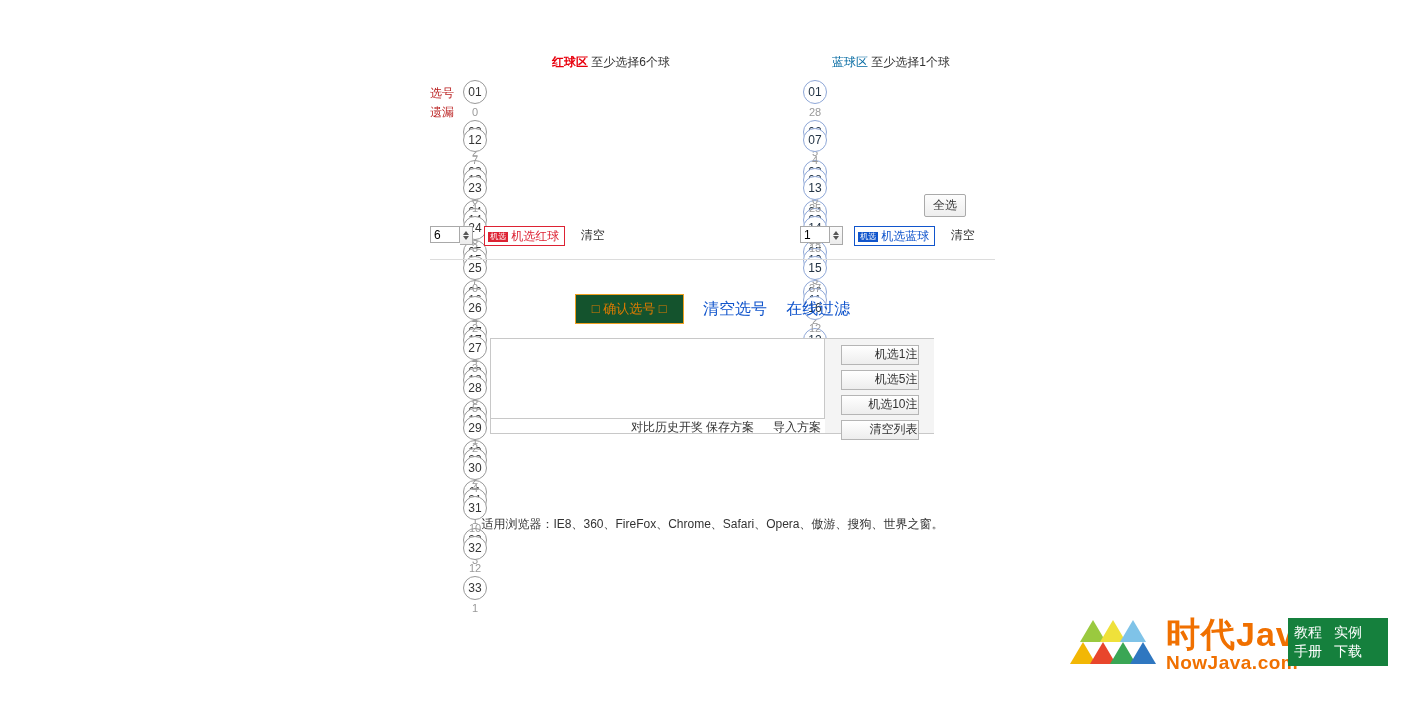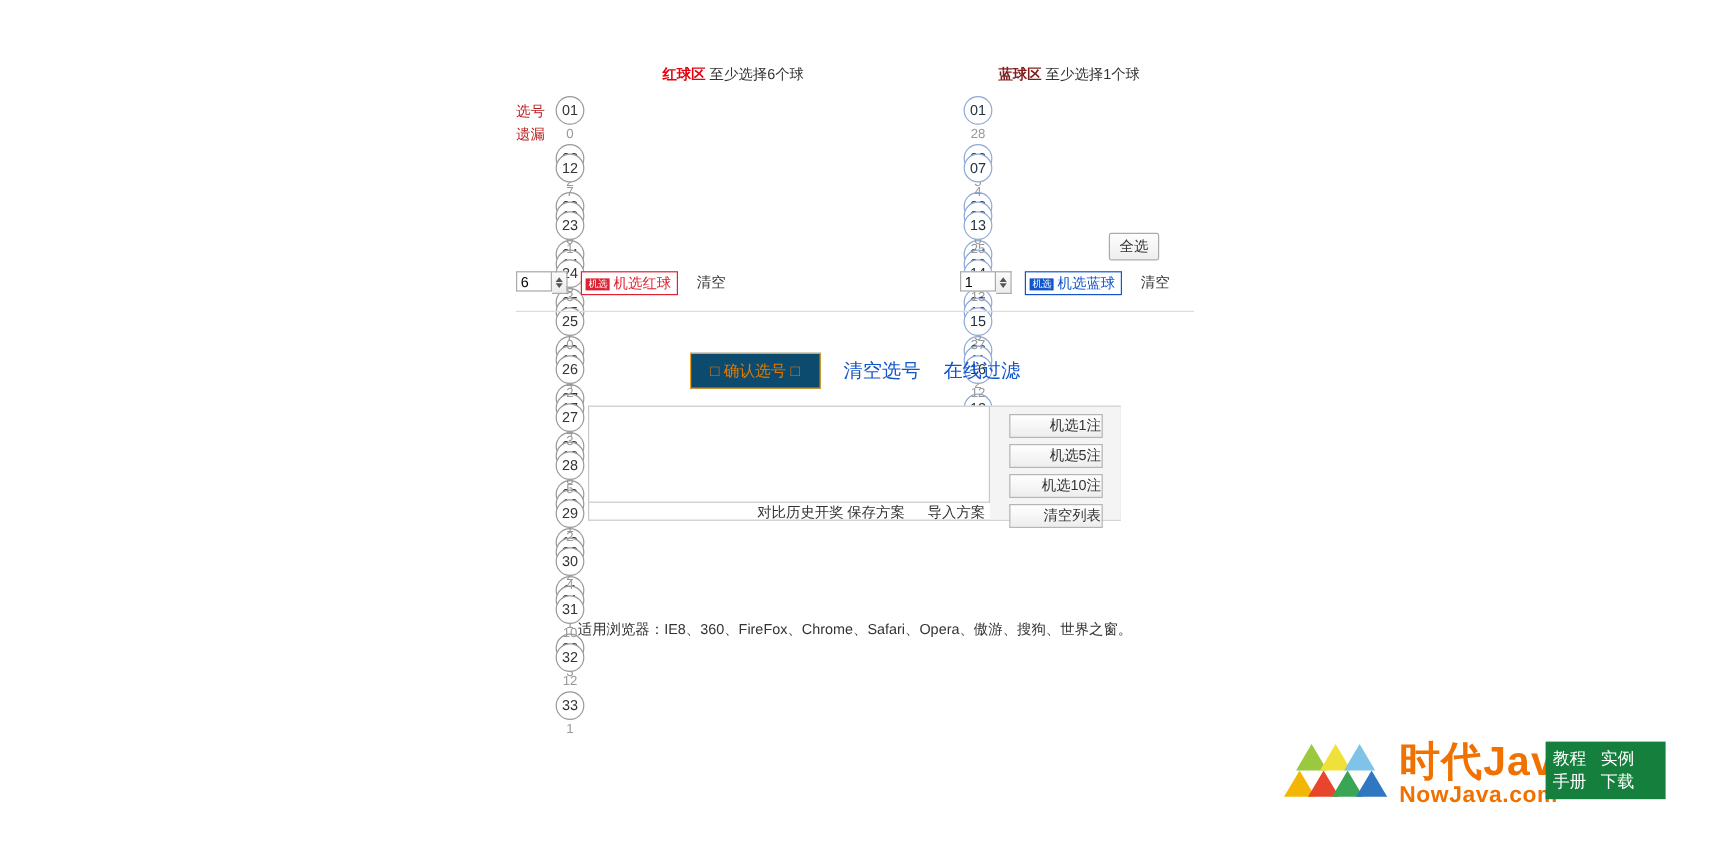--- a/index.html
+++ b/index.html
@@ -29,21 +29,21 @@
     position: relative;
     height: 22px;
   }
   .zone-head {
     position: absolute;
     font-size: 12px;
     color: #333;
     white-space: nowrap;
   }
   .zone-head .red-label { color: #e8000d; font-weight: bold; }
-  .zone-head .blue-label { color: #7f1d1d; font-weight: bold; }
+  .zone-head .blue-label { color: #0369a1; font-weight: normal; }
   .zone-head.red { left: 122px; top: 6px; }
   .zone-head.blue { left: 402px; top: 6px; }
 
   
   .side-labels {
     position: absolute;
     left: 0px;
     top: 36px;
     width: 28px;
     color: #b91c1c;
@@ -203,21 +203,21 @@
     position: absolute;
     left: 430px;
     top: 294px;
     width: 565px;
     text-align: center;
   }
   .confirm-btn {
     display: inline-block;
     border: 1px solid #f0a020;
     color: #e07b00;
-    background: #0c4a6e;
+    background: #14532d;
     font-size: 13px;
     padding: 5px 16px;
     cursor: pointer;
     vertical-align: middle;
   }
   .act-link {
     color: #1155cc;
     font-size: 16px;
     margin-left: 16px;
     text-decoration: none;

